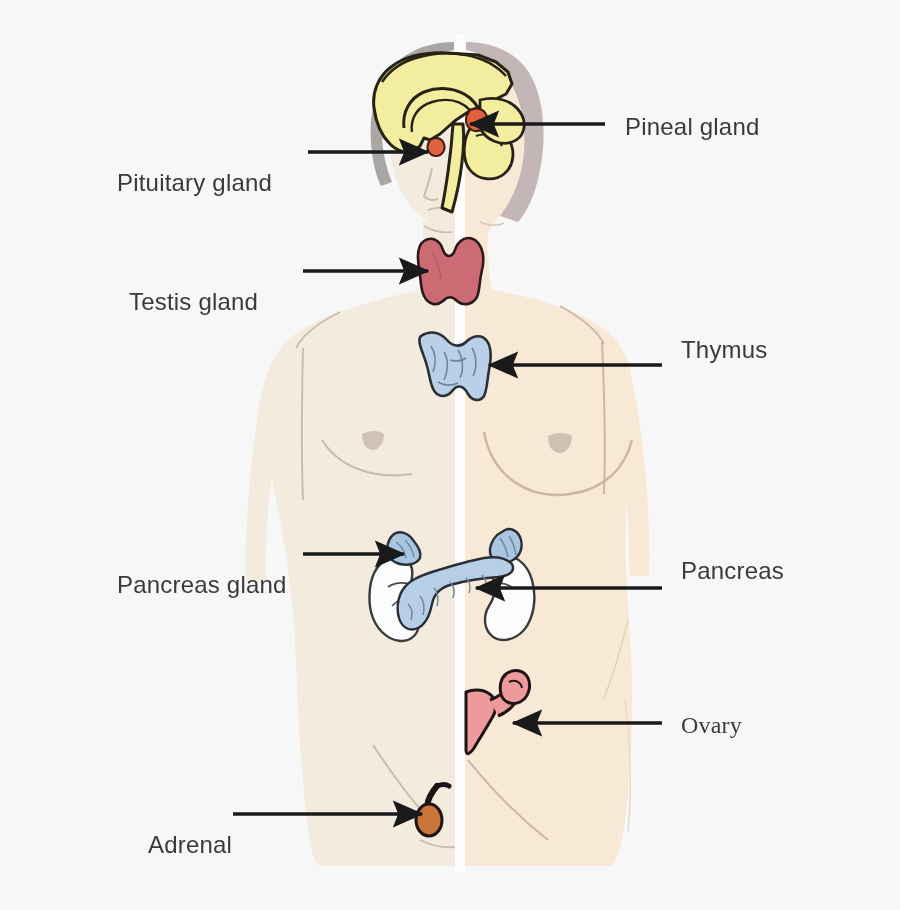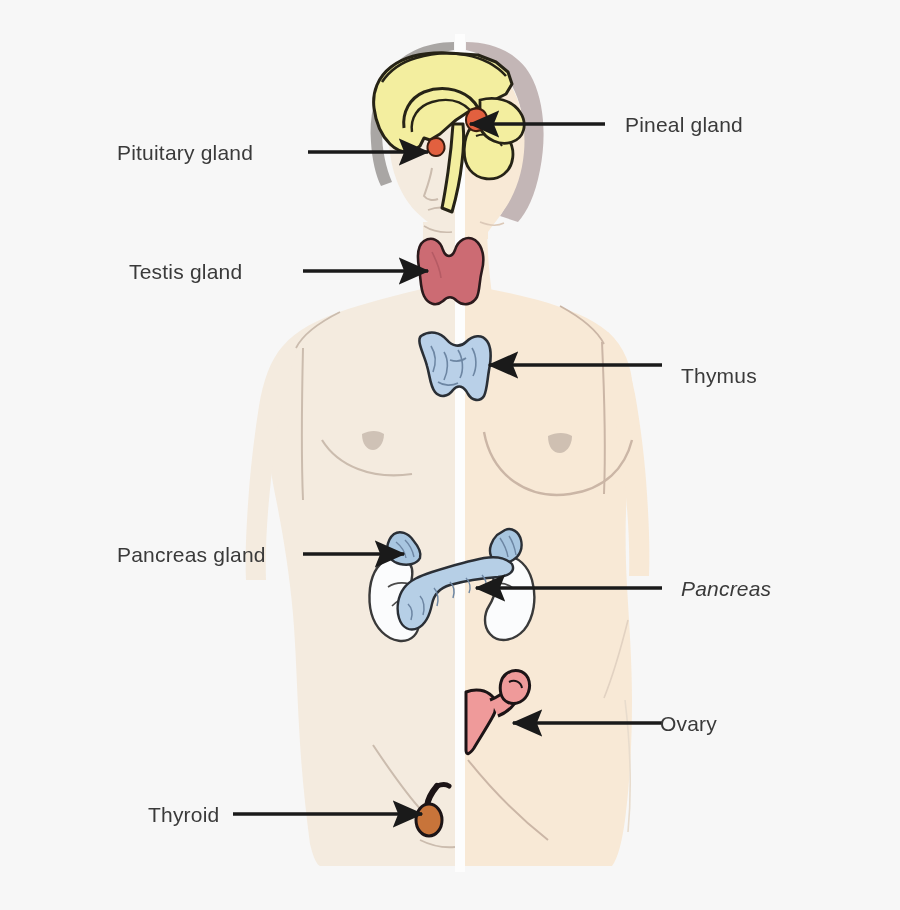--- a/index.html
+++ b/index.html
@@ -18,27 +18,27 @@
   #diagram-svg {
     position: absolute;
     left: 0;
     top: 0;
     width: 900px;
     height: 910px;
   }
   .label {
     position: absolute;
     font-family: "Liberation Sans", sans-serif;
-    font-size: 21px;
+    font-size: 24px;
     color: #3a3a3a;
     white-space: nowrap;
     letter-spacing: 0.2px;
   }
   .label.right-side { text-align: left; }
-  .label.left-side  { text-align: left; }
+  .label.left-side  { text-align: left; margin-top: 28px; }
 </style>
 </head>
 <body>
 
 <div id="stage">
 
   <svg id="diagram-svg" viewBox="0 0 900 910">
     <defs>
       <clipPath id="clip-left-body">
         <rect x="0" y="0" width="455" height="910"></rect>
@@ -237,23 +237,23 @@
       <line x1="662" y1="723" x2="513" y2="723" marker-end="url(#arrowhead)"></line>
     </g>
   </svg>
 
   <div class="label left-side" style="left:117px; top:141px;">Pituitary gland</div>
 
   <div class="label left-side" style="left:129px; top:260px;">Testis gland</div>
 
   <div class="label left-side" style="left:117px; top:543px;">Pancreas gland</div>
 
-  <div class="label left-side" style="left:148px; top:803px;">Thyroid</div>
+  <div class="label left-side" style="left:148px; top:803px;">Adrenal</div>
 
   <div class="label right-side" style="left:625px; top:113px;">Pineal gland</div>
 
-  <div class="label right-side" style="left:681px; top:364px;">Thymus</div>
-
-  <div class="label right-side" style="left:681px; top:577px;font-style:italic;">Pancreas</div>
-
-  <div class="label right-side" style="left:660px; top:712px;">Ovary</div>
+  <div class="label right-side" style="left:681px; top:336px;">Thymus</div>
+
+  <div class="label right-side" style="left:681px; top:557px;">Pancreas</div>
+
+  <div class="label right-side" style="left:681px; top:712px;font-family:Liberation Serif, serif;">Ovary</div>
 
 </div>
 
 </body></html>

